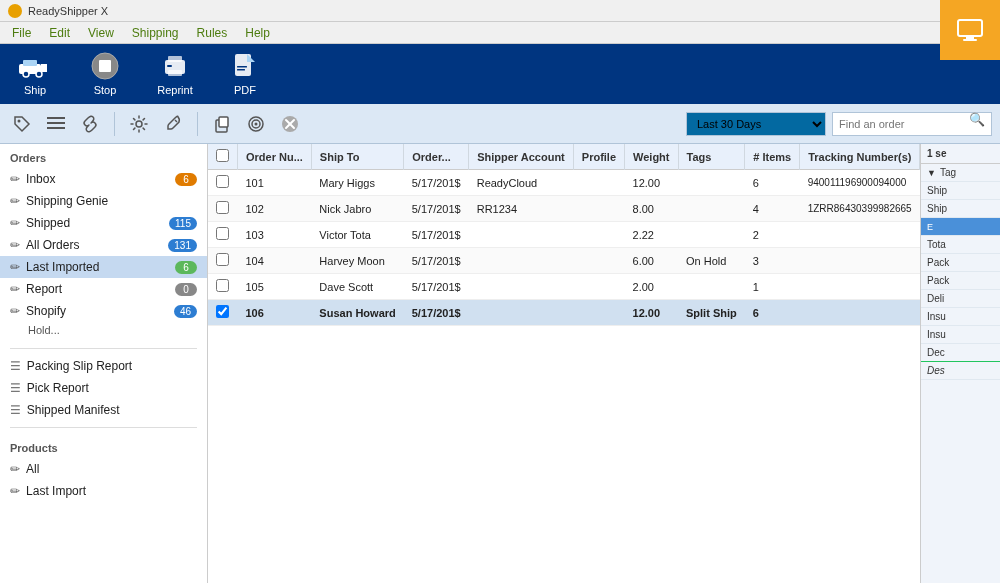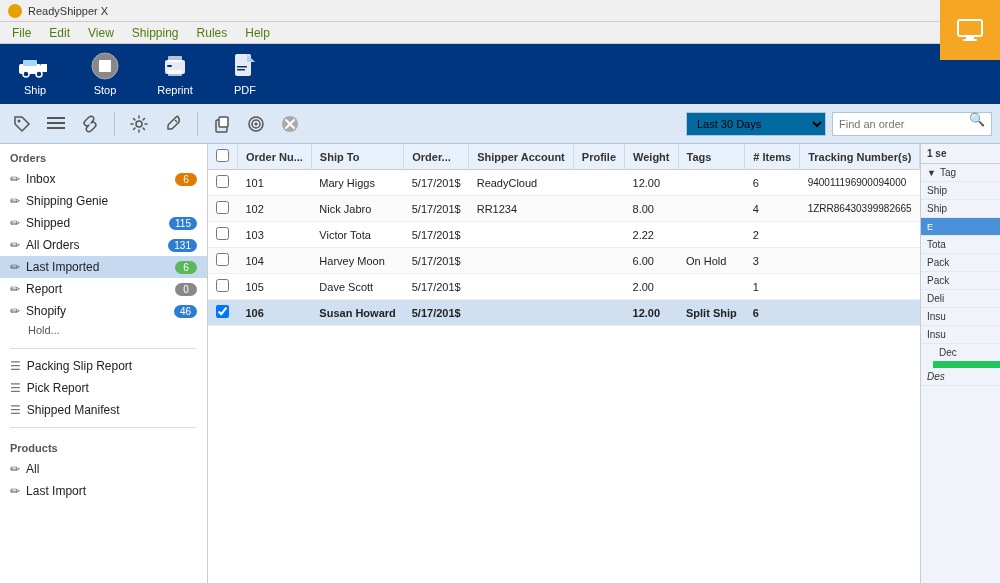--- a/index.html
+++ b/index.html
@@ -576,21 +576,21 @@
       </div>
       <div style="padding:3px 6px;border-bottom:1px solid #e0e8f0;color:#333;">
         <span>Deli</span>
       </div>
       <div style="padding:3px 6px;border-bottom:1px solid #e0e8f0;color:#333;">
         <span>Insu</span>
       </div>
       <div style="padding:3px 6px;border-bottom:1px solid #e0e8f0;color:#333;">
         <span>Insu</span>
       </div>
-      <div style="padding:3px 6px;border-bottom:7px solid #22c55e;color:#333;margin-left:12px;">
+      <div style="padding:3px 6px;border-bottom:1px solid #22c55e;color:#333;">
         <span>Dec</span>
       </div>
       <div style="padding:3px 6px;border-bottom:1px solid #e0e8f0;color:#333;font-style:italic;">
         <span>Des</span>
       </div>
     </div>
 
   </div>
 </div>
 

